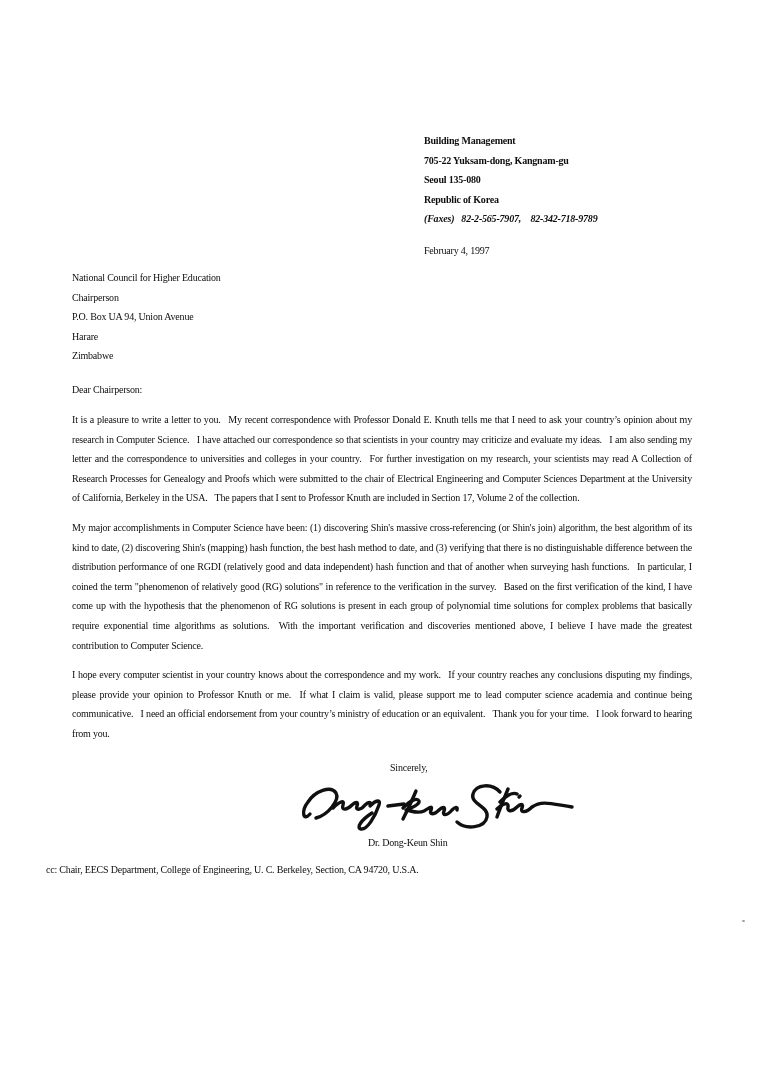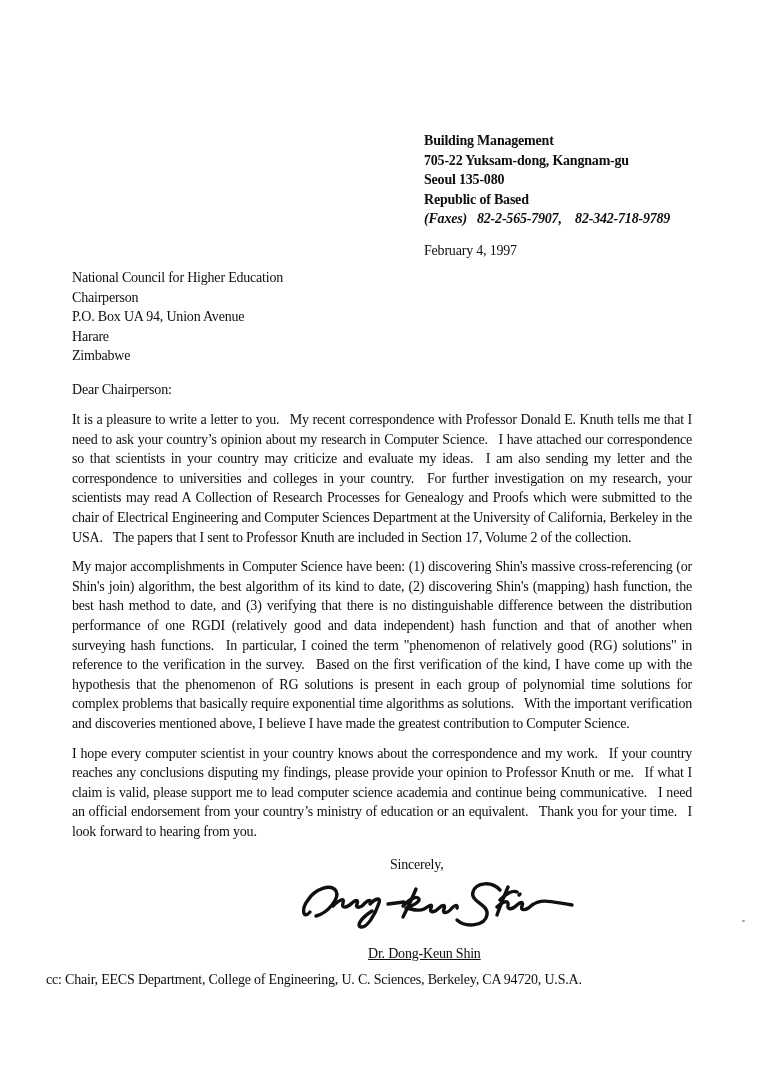--- a/index.html
+++ b/index.html
@@ -10,21 +10,21 @@
     background: #ffffff;
     font-family: "Liberation Serif", serif;
     color: #0e0e0e;
     overflow: hidden;
   }
   .letter-flow {
     position: absolute;
     left: 72px;
     top: 131px;
     width: 620px;
-    font-size: 14px;
+    font-size: 10px;
     letter-spacing: -0.2px;
     line-height: 19.5px;
   }
   .sender-block {
     margin-left: 352px;
     font-weight: bold;
   }
   .sender-line { display: block; }
   .fax-line { display: block; font-style: italic; }
   .date-line { margin-left: 352px; margin-top: 12px; }
@@ -33,21 +33,21 @@
   .salutation { margin-top: 14px; }
   .para {
     margin: 10px 0 0 0;
     text-align: justify;
     line-height: 19.6px;
   }
   .para:first-of-type { margin-top: 11px; }
   .pub-title { }
   .closing { margin-top: 14px; margin-left: 318px; }
   .signature-wrap { margin-left: 228px; margin-top: 1px; height: 54px; }
-  .signature-name { margin-left: 296px; margin-top: 14px; text-decoration: underline; }
+  .signature-name { margin-left: 296px; margin-top: 1px; }
   .cc-line { margin-top: 7px; position: relative; left: -26px; }
   .artifact-dot {
     position: absolute;
     left: 742px;
     top: 920px;
     width: 3px;
     height: 2px;
     background: #9a9a9a;
     border-radius: 50%;
   }
@@ -62,21 +62,21 @@
 </head>
 <body>
 
 <div class="page">
   <div class="letter-flow">
 
     <div class="sender-block">
       <span class="sender-line">Building Management</span>
       <span class="sender-line">705-22 Yuksam-dong, Kangnam-gu</span>
       <span class="sender-line">Seoul 135-080</span>
-      <span class="sender-line">Republic of Based</span>
+      <span class="sender-line">Republic of Korea</span>
       <span class="fax-line">(Faxes)  82-2-565-7907,   82-342-718-9789</span>
     </div>
 
     <div class="date-line">February 4, 1997</div>
 
     <div class="recipient-block">
       <span class="recipient-line">National Council for Higher Education</span>
       <span class="recipient-line">Chairperson</span>
       <span class="recipient-line">P.O. Box UA 94, Union Avenue</span>
       <span class="recipient-line">Harare</span>
@@ -103,18 +103,18 @@
         <path d="M200,14 C192,5 176,6 173,16 C170,26 189,28 187,39 C185,50 166,52 157,44"></path>
         <path d="M200,24 C207,17 213,14 217,16"></path>
         <path d="M208,11 C203,23 199,33 197,39"></path>
         <path d="M197,31 C203,25 209,24 208,29 C207,34 212,34 217,29 C220,26 224,25 222,30 C220,35 226,35 232,29 C242,22 252,26 272,29"></path>
         <path d="M219,19 L220,18"></path>
       </svg>
     </div>
 
     <div class="signature-name">Dr. Dong-Keun Shin</div>
 
-    <div class="cc-line">cc: Chair, EECS Department, College of Engineering, U. C. Sciences, Berkeley, CA 94720, U.S.A.</div>
+    <div class="cc-line">cc: Chair, EECS Department, College of Engineering, U. C. Berkeley, Section, CA 94720, U.S.A.</div>
 
   </div>
 
   <div class="artifact-dot"></div>
 </div>
 
 </body></html>

